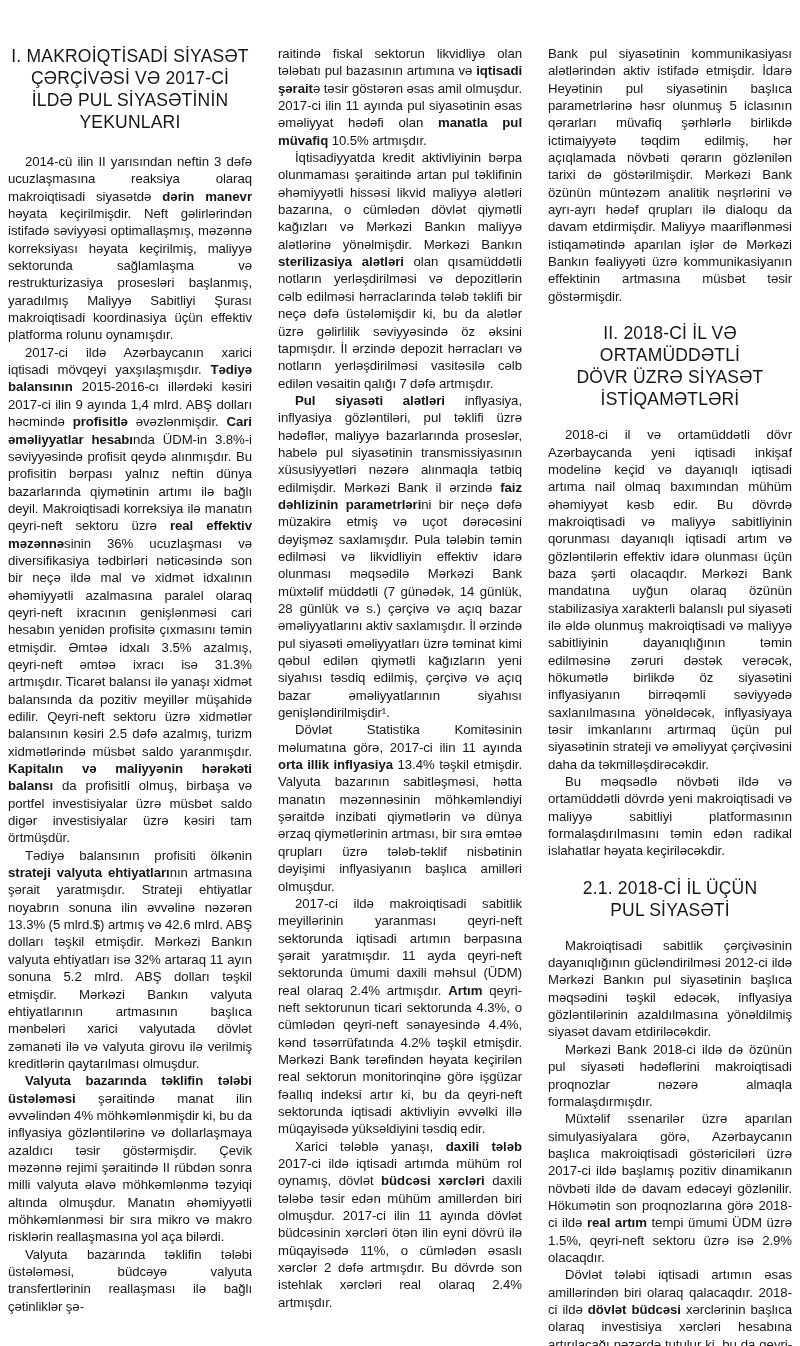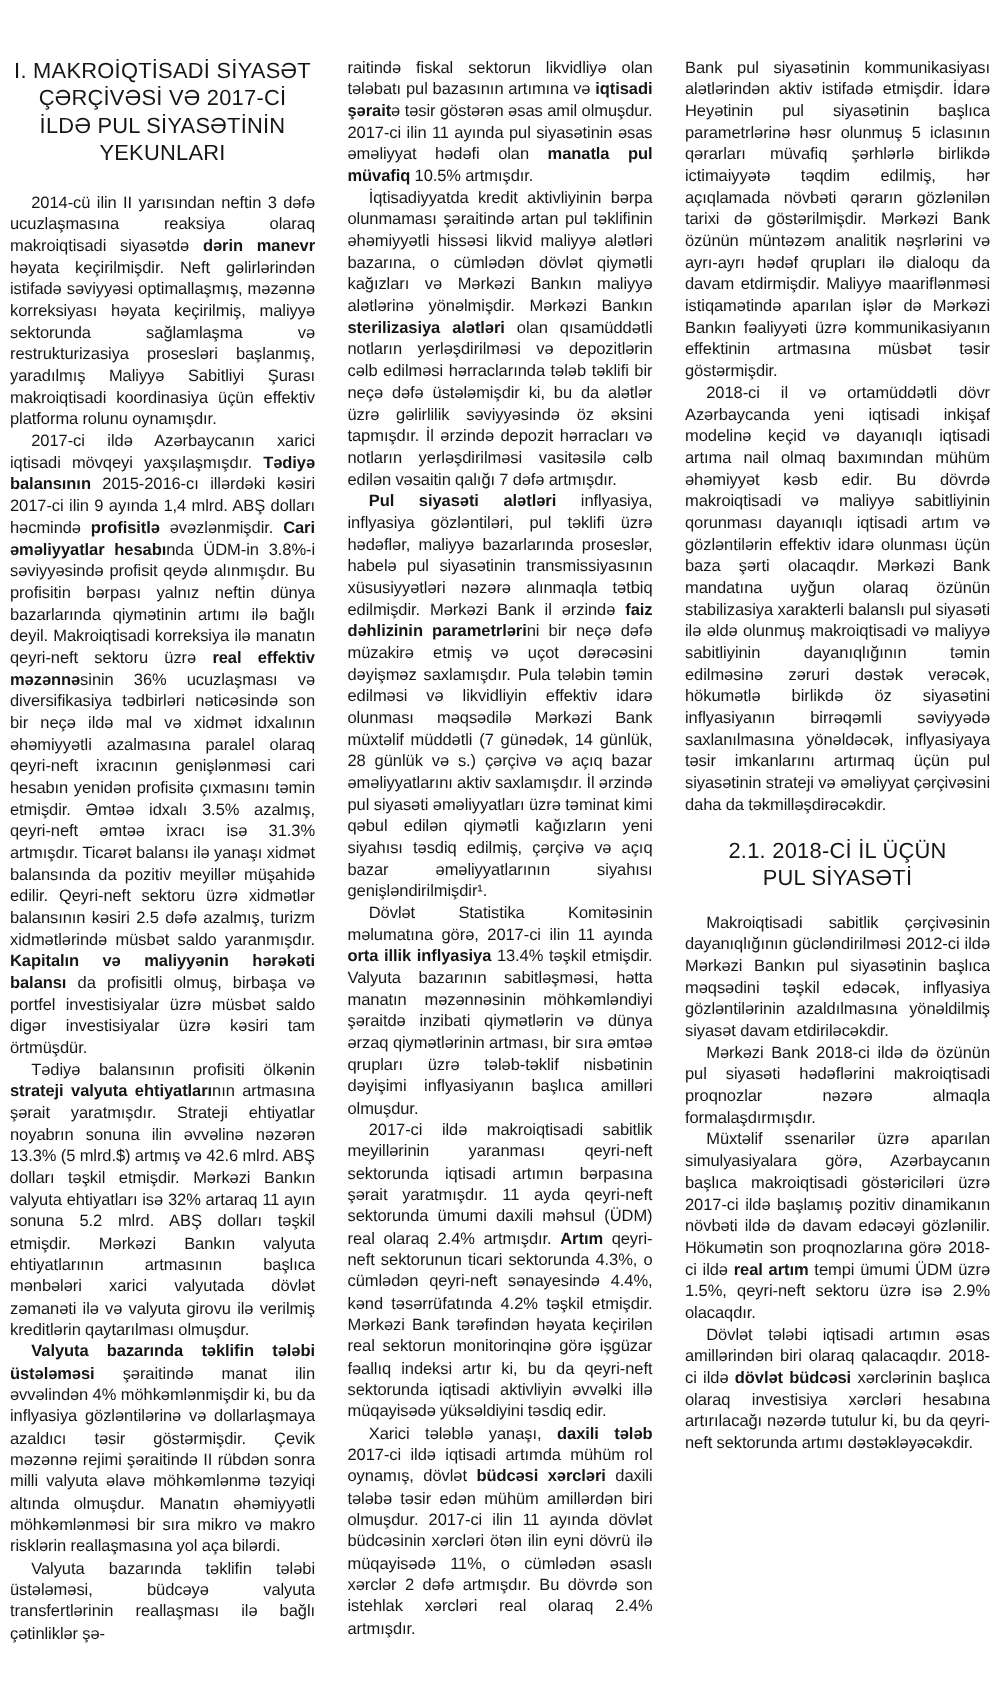--- a/index.html
+++ b/index.html
@@ -75,21 +75,26 @@
     <div class="col">
         <p class="para no-indent">raitində fiskal sektorun likvidliyə olan tələbatı pul bazasının artımına və <b>iqtisadi şərait</b>ə təsir göstərən əsas amil olmuşdur. 2017-ci ilin 11 ayında pul siyasətinin əsas əməliyyat hədəfi olan <b>manatla pul müvafiq</b> 10.5% artmışdır.</p>
         <p class="para">İqtisadiyyatda kredit aktivliyinin bərpa olunmaması şəraitində artan pul təklifinin əhəmiyyətli hissəsi likvid maliyyə alətləri bazarına, o cümlədən dövlət qiymətli kağızları və Mərkəzi Bankın maliyyə alətlərinə yönəlmişdir. Mərkəzi Bankın <b>sterilizasiya alətləri</b> olan qısamüddətli notların yerləşdirilməsi və depozitlərin cəlb edilməsi hərraclarında tələb təklifi bir neçə dəfə üstələmişdir ki, bu da alətlər üzrə gəlirlilik səviyyəsində öz əksini tapmışdır. İl ərzində depozit hərracları və notların yerləşdirilməsi vasitəsilə cəlb edilən vəsaitin qalığı 7 dəfə artmışdır.</p>
         <p class="para"><b>Pul siyasəti alətləri</b> inflyasiya, inflyasiya gözləntiləri, pul təklifi üzrə hədəflər, maliyyə bazarlarında proseslər, habelə pul siyasətinin transmissiyasının xüsusiyyətləri nəzərə alınmaqla tətbiq edilmişdir. Mərkəzi Bank il ərzində <b>faiz dəhlizinin parametrləri</b>ni bir neçə dəfə müzakirə etmiş və uçot dərəcəsini dəyişməz saxlamışdır. Pula tələbin təmin edilməsi və likvidliyin effektiv idarə olunması məqsədilə Mərkəzi Bank müxtəlif müddətli (7 günədək, 14 günlük, 28 günlük və s.) çərçivə və açıq bazar əməliyyatlarını aktiv saxlamışdır. İl ərzində pul siyasəti əməliyyatları üzrə təminat kimi qəbul edilən qiymətli kağızların yeni siyahısı təsdiq edilmiş, çərçivə və açıq bazar əməliyyatlarının siyahısı genişləndirilmişdir¹.</p>
         <p class="para">Dövlət Statistika Komitəsinin məlumatına görə, 2017-ci ilin 11 ayında <b>orta illik inflyasiya</b> 13.4% təşkil etmişdir. Valyuta bazarının sabitləşməsi, hətta manatın məzənnəsinin möhkəmləndiyi şəraitdə inzibati qiymətlərin və dünya ərzaq qiymətlərinin artması, bir sıra əmtəə qrupları üzrə tələb-təklif nisbətinin dəyişimi inflyasiyanın başlıca amilləri olmuşdur.</p>
         <p class="para">2017-ci ildə makroiqtisadi sabitlik meyillərinin yaranması qeyri-neft sektorunda iqtisadi artımın bərpasına şərait yaratmışdır. 11 ayda qeyri-neft sektorunda ümumi daxili məhsul (ÜDM) real olaraq 2.4% artmışdır. <b>Artım</b> qeyri-neft sektorunun ticari sektorunda 4.3%, o cümlədən qeyri-neft sənayesində 4.4%, kənd təsərrüfatında 4.2% təşkil etmişdir. Mərkəzi Bank tərəfindən həyata keçirilən real sektorun monitorinqinə görə işgüzar fəallıq indeksi artır ki, bu da qeyri-neft sektorunda iqtisadi aktivliyin əvvəlki illə müqayisədə yüksəldiyini təsdiq edir.</p>
         <p class="para">Xarici tələblə yanaşı, <b>daxili tələb</b> 2017-ci ildə iqtisadi artımda mühüm rol oynamış, dövlət <b>büdcəsi xərcləri</b> daxili tələbə təsir edən mühüm amillərdən biri olmuşdur. 2017-ci ilin 11 ayında dövlət büdcəsinin xərcləri ötən ilin eyni dövrü ilə müqayisədə 11%, o cümlədən əsaslı xərclər 2 dəfə artmışdır. Bu dövrdə son istehlak xərcləri real olaraq 2.4% artmışdır.</p>
       </div>
     <div class="col">
         <p class="para no-indent">Bank pul siyasətinin kommunikasiyası alətlərindən aktiv istifadə etmişdir. İdarə Heyətinin pul siyasətinin başlıca parametrlərinə həsr olunmuş 5 iclasının qərarları müvafiq şərhlərlə birlikdə ictimaiyyətə təqdim edilmiş, hər açıqlamada növbəti qərarın gözlənilən tarixi də göstərilmişdir. Mərkəzi Bank özünün müntəzəm analitik nəşrlərini və ayrı-ayrı hədəf qrupları ilə dialoqu da davam etdirmişdir. Maliyyə maariflənməsi istiqamətində aparılan işlər də Mərkəzi Bankın fəaliyyəti üzrə kommunikasiyanın effektinin artmasına müsbət təsir göstərmişdir.</p>
+        <h2 class="heading">II. 2018-Cİ İL VƏ
+ORTAMÜDDƏTLİ
+DÖVR ÜZRƏ SİYASƏT
+İSTİQAMƏTLƏRİ</h2>
         <p class="para">2018-ci il və ortamüddətli dövr Azərbaycanda yeni iqtisadi inkişaf modelinə keçid və dayanıqlı iqtisadi artıma nail olmaq baxımından mühüm əhəmiyyət kəsb edir. Bu dövrdə makroiqtisadi və maliyyə sabitliyinin qorunması dayanıqlı iqtisadi artım və gözləntilərin effektiv idarə olunması üçün baza şərti olacaqdır. Mərkəzi Bank mandatına uyğun olaraq özünün stabilizasiya xarakterli balanslı pul siyasəti ilə əldə olunmuş makroiqtisadi və maliyyə sabitliyinin dayanıqlığının təmin edilməsinə zəruri dəstək verəcək, hökumətlə birlikdə öz siyasətini inflyasiyanın birrəqəmli səviyyədə saxlanılmasına yönəldəcək, inflyasiyaya təsir imkanlarını artırmaq üçün pul siyasətinin strateji və əməliyyat çərçivəsini daha da təkmilləşdirəcəkdir.</p>
+        <p class="para">Bu məqsədlə növbəti ildə və ortamüddətli dövrdə yeni makroiqtisadi və maliyyə sabitliyi platformasının formalaşdırılmasını təmin edən radikal islahatlar həyata keçiriləcəkdir.</p>
         <h2 class="heading">2.1. 2018-Cİ İL ÜÇÜN
 PUL SİYASƏTİ</h2>
         <p class="para">Makroiqtisadi sabitlik çərçivəsinin dayanıqlığının gücləndirilməsi 2012-ci ildə Mərkəzi Bankın pul siyasətinin başlıca məqsədini təşkil edəcək, inflyasiya gözləntilərinin azaldılmasına yönəldilmiş siyasət davam etdiriləcəkdir.</p>
         <p class="para">Mərkəzi Bank 2018-ci ildə də özünün pul siyasəti hədəflərini makroiqtisadi proqnozlar nəzərə almaqla formalaşdırmışdır.</p>
         <p class="para">Müxtəlif ssenarilər üzrə aparılan simulyasiyalara görə, Azərbaycanın başlıca makroiqtisadi göstəriciləri üzrə 2017-ci ildə başlamış pozitiv dinamikanın növbəti ildə də davam edəcəyi gözlənilir. Hökumətin son proqnozlarına görə 2018-ci ildə <b>real artım</b> tempi ümumi ÜDM üzrə 1.5%, qeyri-neft sektoru üzrə isə 2.9% olacaqdır.</p>
         <p class="para">Dövlət tələbi iqtisadi artımın əsas amillərindən biri olaraq qalacaqdır. 2018-ci ildə <b>dövlət büdcəsi</b> xərclərinin başlıca olaraq investisiya xərcləri hesabına artırılacağı nəzərdə tutulur ki, bu da qeyri-neft sektorunda artımı dəstəkləyəcəkdir.</p>
       </div>
   </div>
   <div class="bottom-bar"></div>
 </div>

